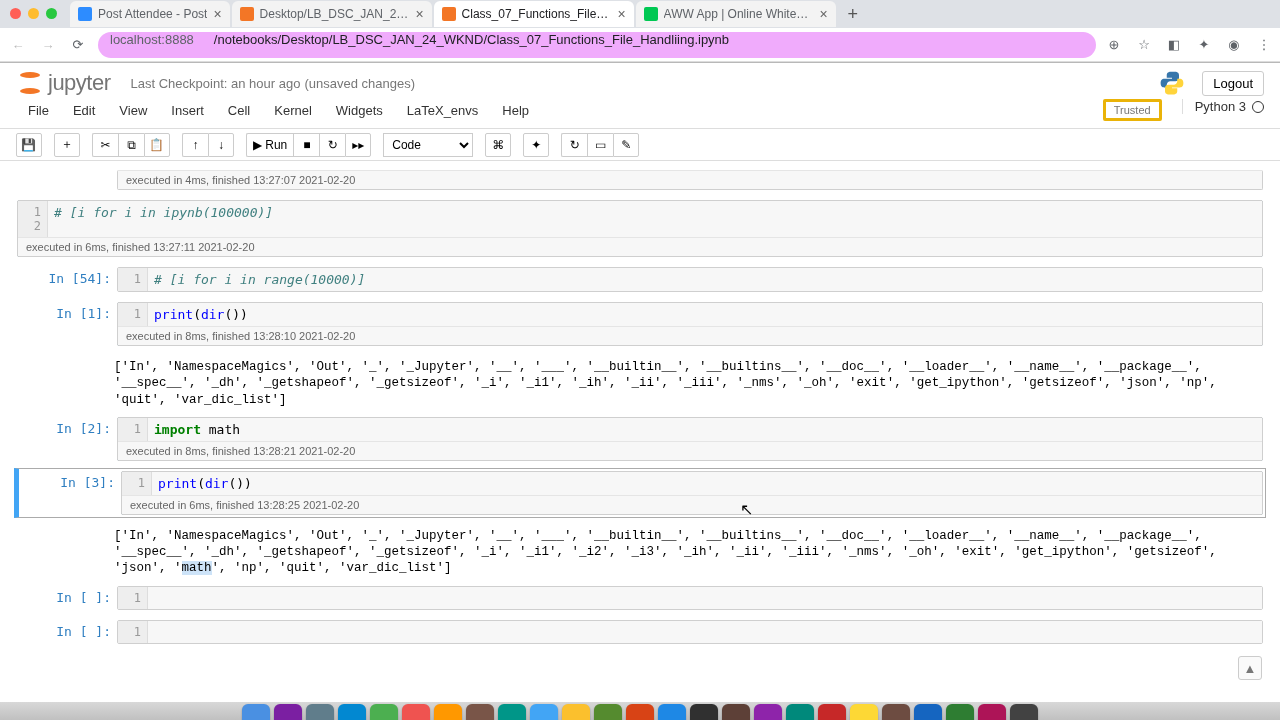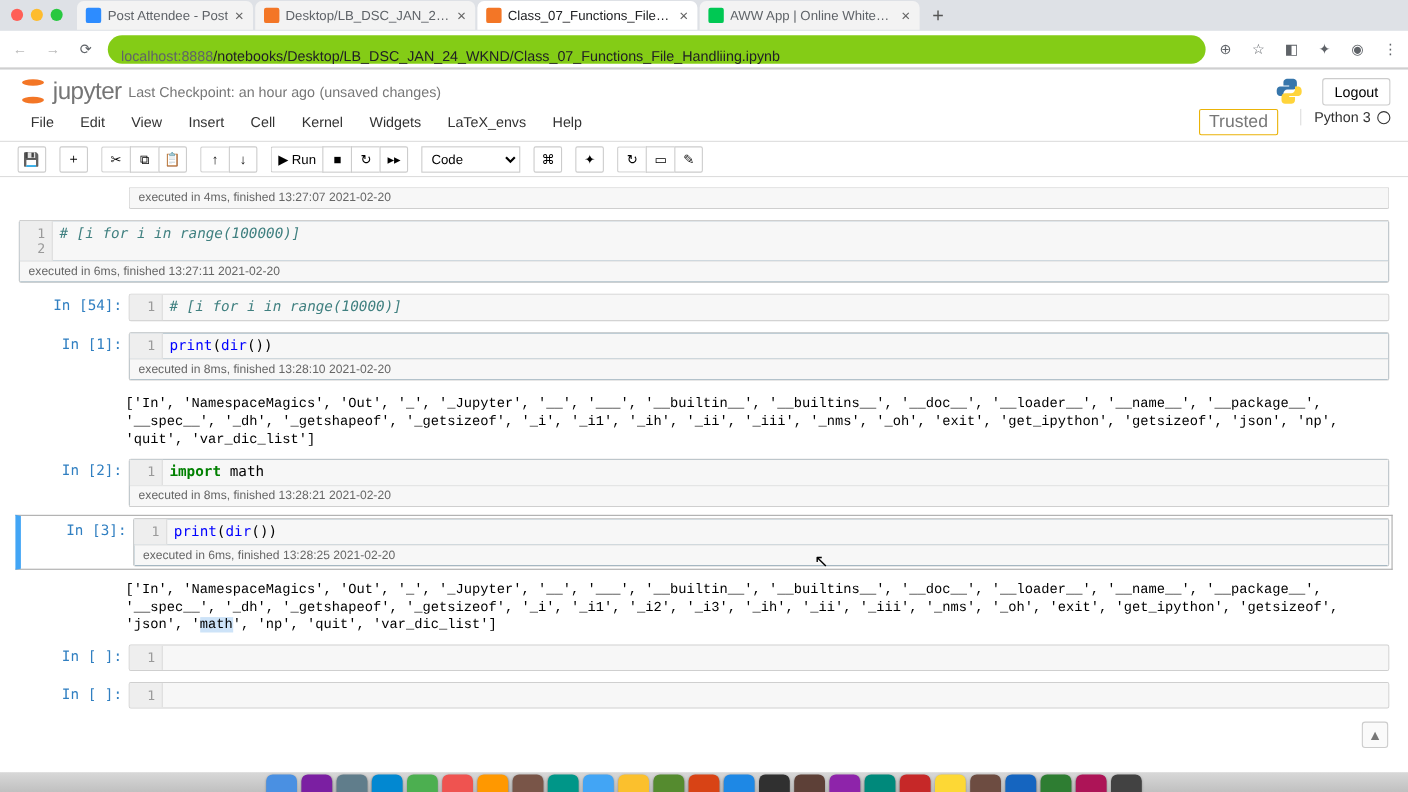--- a/index.html
+++ b/index.html
@@ -14,42 +14,42 @@
 .tab { display: flex; align-items: center; background: #f3f3f3; border-radius: 6px 6px 0 0; padding: 4px 8px; margin-right: 2px; max-width: 200px; height: 26px; font-size: 12px; color: #5f6368; gap: 6px; }
 .tab.active { background: #fff; color: #202124; }
 .tab-icon { width: 14px; height: 14px; border-radius: 2px; flex-shrink: 0; }
 .tab-title { white-space: nowrap; overflow: hidden; text-overflow: ellipsis; flex: 1; }
 .tab-close { color: #666; font-size: 14px; cursor: pointer; }
 .newtab { font-size: 18px; color: #555; padding: 0 10px; cursor: pointer; }
 
 .nav-bar { display: flex; align-items: center; height: 34px; background: #fff; padding: 0 8px; gap: 10px; border-bottom: 1px solid #ddd; }
 .nav-btn { width: 20px; height: 20px; display: flex; align-items: center; justify-content: center; color: #5f6368; cursor: pointer; }
 .nav-btn.disabled { color: #bbb; }
-.url-bar { flex: 1; display: flex; align-items: flex-end; border-radius: 14px; background: #84cc16; height: 26px; padding: 0 12px; font-size: 13px; color: #5f6368; }
-.url-bar .path { color: #202124; }
+.url-bar { flex: 1; display: flex; align-items: flex-start; border-radius: 14px; background: #f0abfc; height: 26px; padding: 0 12px; font-size: 13px; color: #5f6368; }
+.url-bar .path { color: #202124; margin-left: 20px; }
 .toolbar-icons { display: flex; gap: 14px; align-items: center; }
 .toolbar-icon { width: 16px; height: 16px; display: flex; align-items: center; justify-content: center; color: #5f6368; }
 
 
 .jp-header { padding: 6px 16px 2px; display: flex; align-items: center; }
-.jp-logo { display: flex; align-items: center; gap: 4px; }
+.jp-logo { display: flex; align-items: center; gap: 4px; margin-right: 14px; }
 .jp-logo-mark { width: 28px; height: 28px; position: relative; }
 .jp-logo-mark::before, .jp-logo-mark::after { content:''; position:absolute; left:4px; right:4px; height:6px; border-radius: 50%; background:#f37626; }
 .jp-logo-mark::before { top:3px; } .jp-logo-mark::after { bottom:3px; }
 .jp-logo-text { color:#757575; font-size:22px; font-weight:400; letter-spacing:-0.5px; }
 .nb-name { font-size: 18px; color:#000; }
 .checkpoint { font-size: 13px; color:#777; margin-left:6px; }
 .unsaved { font-size: 13px; color:#777; margin-left:4px; }
 .header-spacer { flex:1; }
 .pylogo { width:28px; height:28px; margin-right:16px; }
 .logout-btn { border:1px solid #ccc; background:#fff; padding:4px 10px; border-radius:3px; font-size:13px; cursor:pointer; }
 
 .menubar { display:flex; padding: 0 16px; height:30px; align-items:flex-start; border-bottom:1px solid #ddd; gap: 0; }
 .menu-item { padding: 4px 12px; font-size:13px; color:#333; cursor:pointer; }
-.trusted { margin-left:auto; color:#777; font-size:16px; border:1px solid #eab308; padding:2px 8px; border-radius:2px; }
+.trusted { margin-left:auto; color:#777; font-size:11px; border:3px solid #eab308; padding:2px 8px; border-radius:2px; }
 .kernel-indicator { margin-left:20px; font-size:13px; color:#333; display:flex; align-items:center; gap:6px; padding-left:12px; border-left:1px solid #ddd; }
 .kernel-dot { width:12px; height:12px; border:1px solid #333; border-radius:50%; }
 
 .jp-toolbar { display:flex; height:32px; border-bottom:1px solid #ddd; padding:3px 16px; align-items:center; gap:2px; }
 .tb-btn { border:1px solid #ccc; background:#fff; width:26px; height:24px; display:flex; align-items:center; justify-content:center; font-size:12px; border-radius:2px; cursor:pointer; }
 .tb-group { display:flex; }
 .tb-group .tb-btn { border-radius:0; border-right-width:0; }
 .tb-group .tb-btn:first-child { border-top-left-radius:2px; border-bottom-left-radius:2px; }
 .tb-group .tb-btn:last-child { border-top-right-radius:2px; border-bottom-right-radius:2px; border-right-width:1px; }
 .run-btn { width:auto; padding:0 6px; gap:3px; }
@@ -208,21 +208,21 @@
     <div class="cell">
       <div class="prompt"></div>
       <div class="cell-body" style="border-top:none;">
         <div class="timing">executed in 4ms, finished 13:27:07 2021-02-20</div>
       </div>
     </div>
     <div class="cell">
       <div class="cell-body">
       <div class="input-area">
         <div class="gutter">1<br>2</div>
-        <div class="code"><span class="hl-c"># [i for i in range(100000)]</span>
+        <div class="code"><span class="hl-c"># [i for i in ipynb(100000)]</span>
 </div>
       </div>
       <div class="timing">executed in 6ms, finished 13:27:11 2021-02-20</div>
     </div>
     </div>
     <div class="cell">
       <div class="prompt">In [54]:</div>
       <div class="cell-body">
       <div class="input-area">
         <div class="gutter">1</div>

